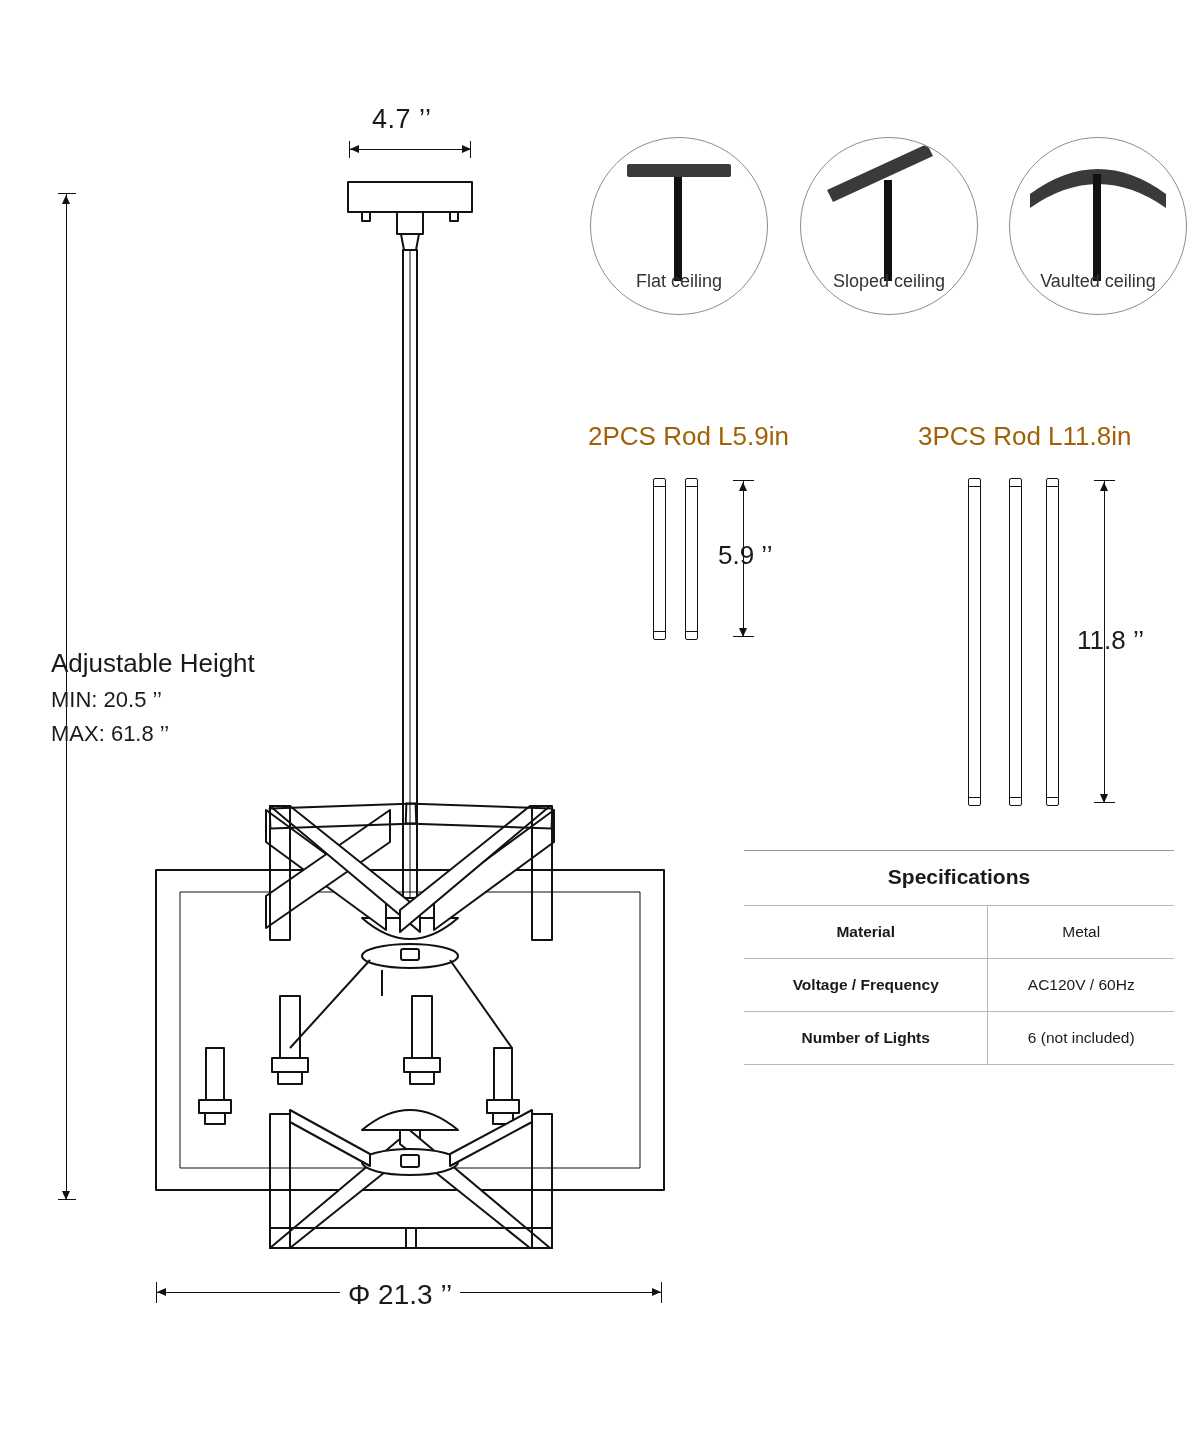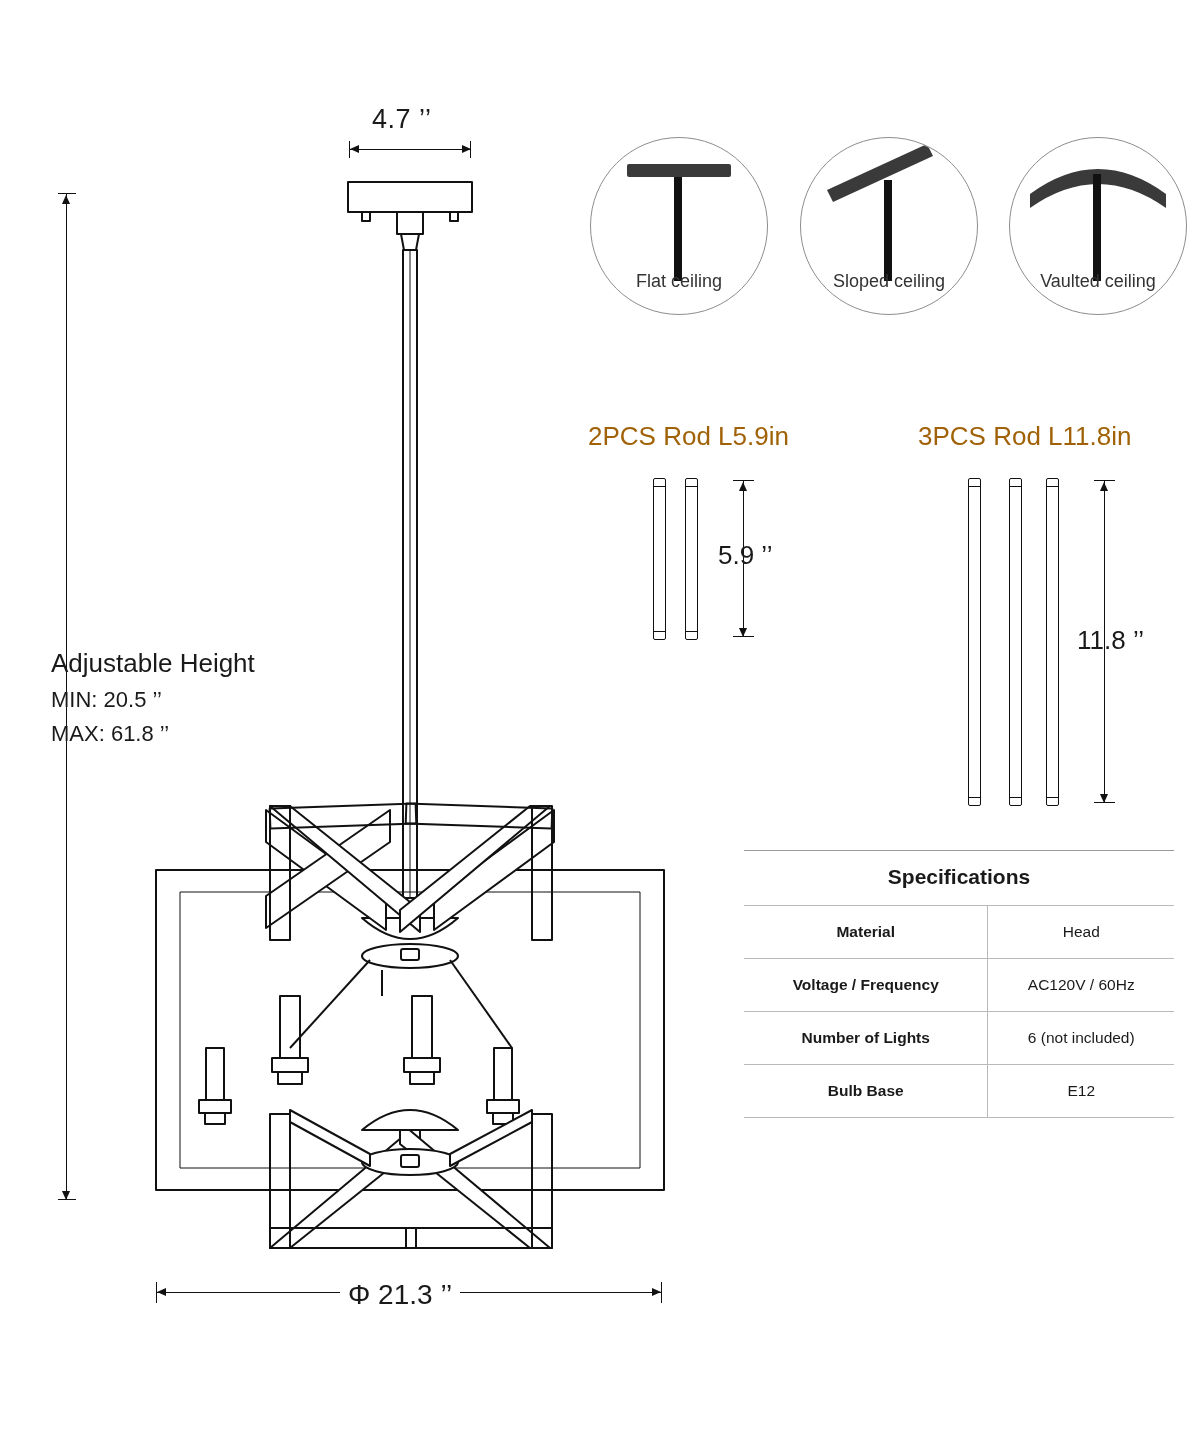--- a/index.html
+++ b/index.html
@@ -291,34 +291,30 @@
 <div class="arrow-d-small" style="left:1100px; top:794px;"></div>
 <div class="abs txt" id="rod3-dimlabel">11.8 ’’</div>
 
 <table class="abs" id="spec">
   <tbody>
       <tr>
     <td class="title-cell" colspan="2">Specifications</td>
   </tr>
   <tr>
     <td class="k">Material</td>
-    <td class="v">Head</td>
+    <td class="v">Metal</td>
   </tr>
   <tr>
     <td class="k">Voltage / Frequency</td>
     <td class="v">AC120V / 60Hz</td>
   </tr>
   <tr>
     <td class="k">Number of Lights</td>
     <td class="v">6 (not included)</td>
   </tr>
-  <tr>
-    <td class="k">Bulb Base</td>
-    <td class="v">E12</td>
-  </tr>
 </tbody>
   </table>
 
 <div class="abs" id="fixture">
 <svg width="600" height="1120" viewBox="0 0 600 1120" fill="none" stroke="#111111" stroke-width="2" stroke-linejoin="round">
 
   <rect x="228" y="12" width="124" height="30" fill="#ffffff"></rect>
   <rect x="242" y="42" width="8" height="9" fill="#ffffff"></rect>
   <rect x="330" y="42" width="8" height="9" fill="#ffffff"></rect>
 

